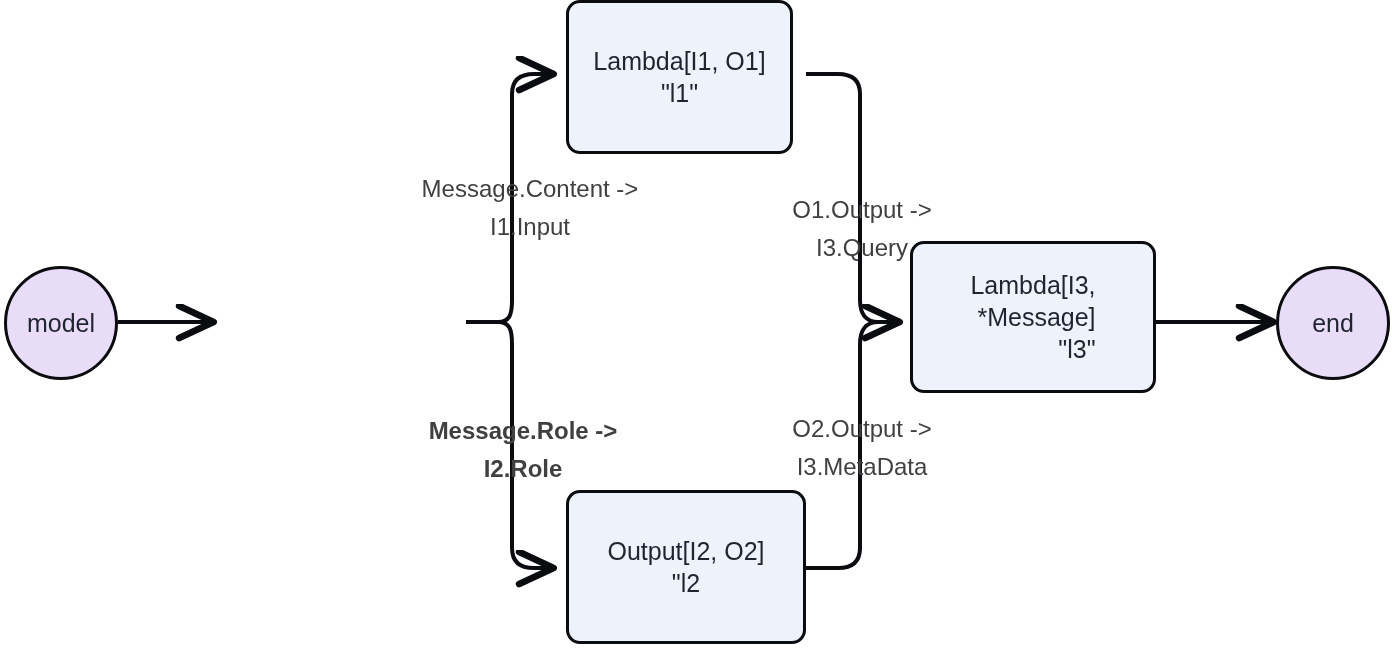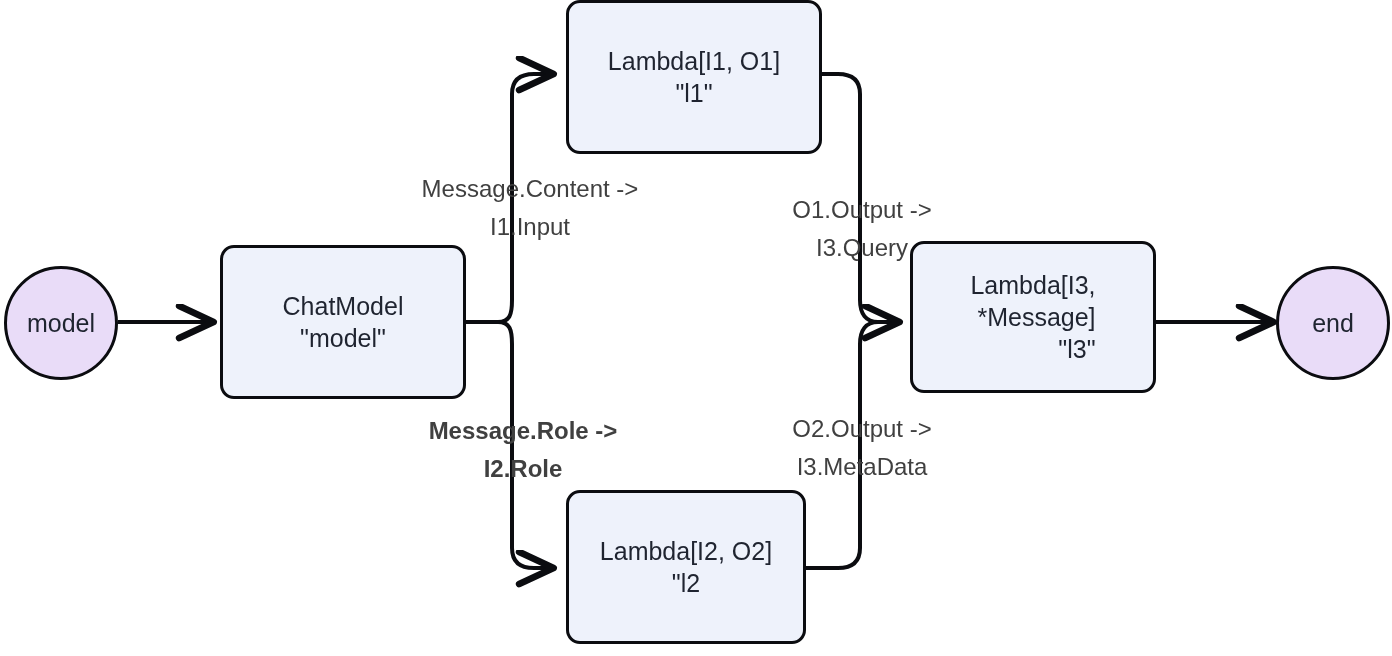--- a/index.html
+++ b/index.html
@@ -87,32 +87,28 @@
       <path d="M806,568 L838,568 C852,568 860,562 860,548 L860,344 C860,330 866,322 878,322"></path>
 
       <path d="M1156,322 L1272,322" marker-end="url(#arrowhead)"></path>
     </g>
   </svg>
 
   <div class="node node-circle" style="left:4px; top:266px; width:114px; height:114px;">
     <span>model</span>
   </div>
 
-  <div class="node node-box" style="left:220px; top:245px; width:246px; height:154px;">
-    <span>ChatModel
-"model"</span>
-  </div>
 
-  <div class="node node-box" style="left:566px; top:0px; width:256px; height:154px;">
+  <div class="node node-box" style="left:566px; top:0px; width:227px; height:154px;">
     <span>Lambda[I1, O1]
 "l1"</span>
   </div>
 
   <div class="node node-box" style="left:566px; top:490px; width:240px; height:154px;">
-    <span>Lambda[I2, O2]
+    <span>Output[I2, O2]
 "l2</span>
   </div>
 
   <div class="node node-box" style="left:910px; top:241px; width:246px; height:152px;text-align:right;">
     <span>Lambda[I3,
 *Message]
 "l3"</span>
   </div>
 
   <div class="node node-circle" style="left:1276px; top:266px; width:114px; height:114px;">

